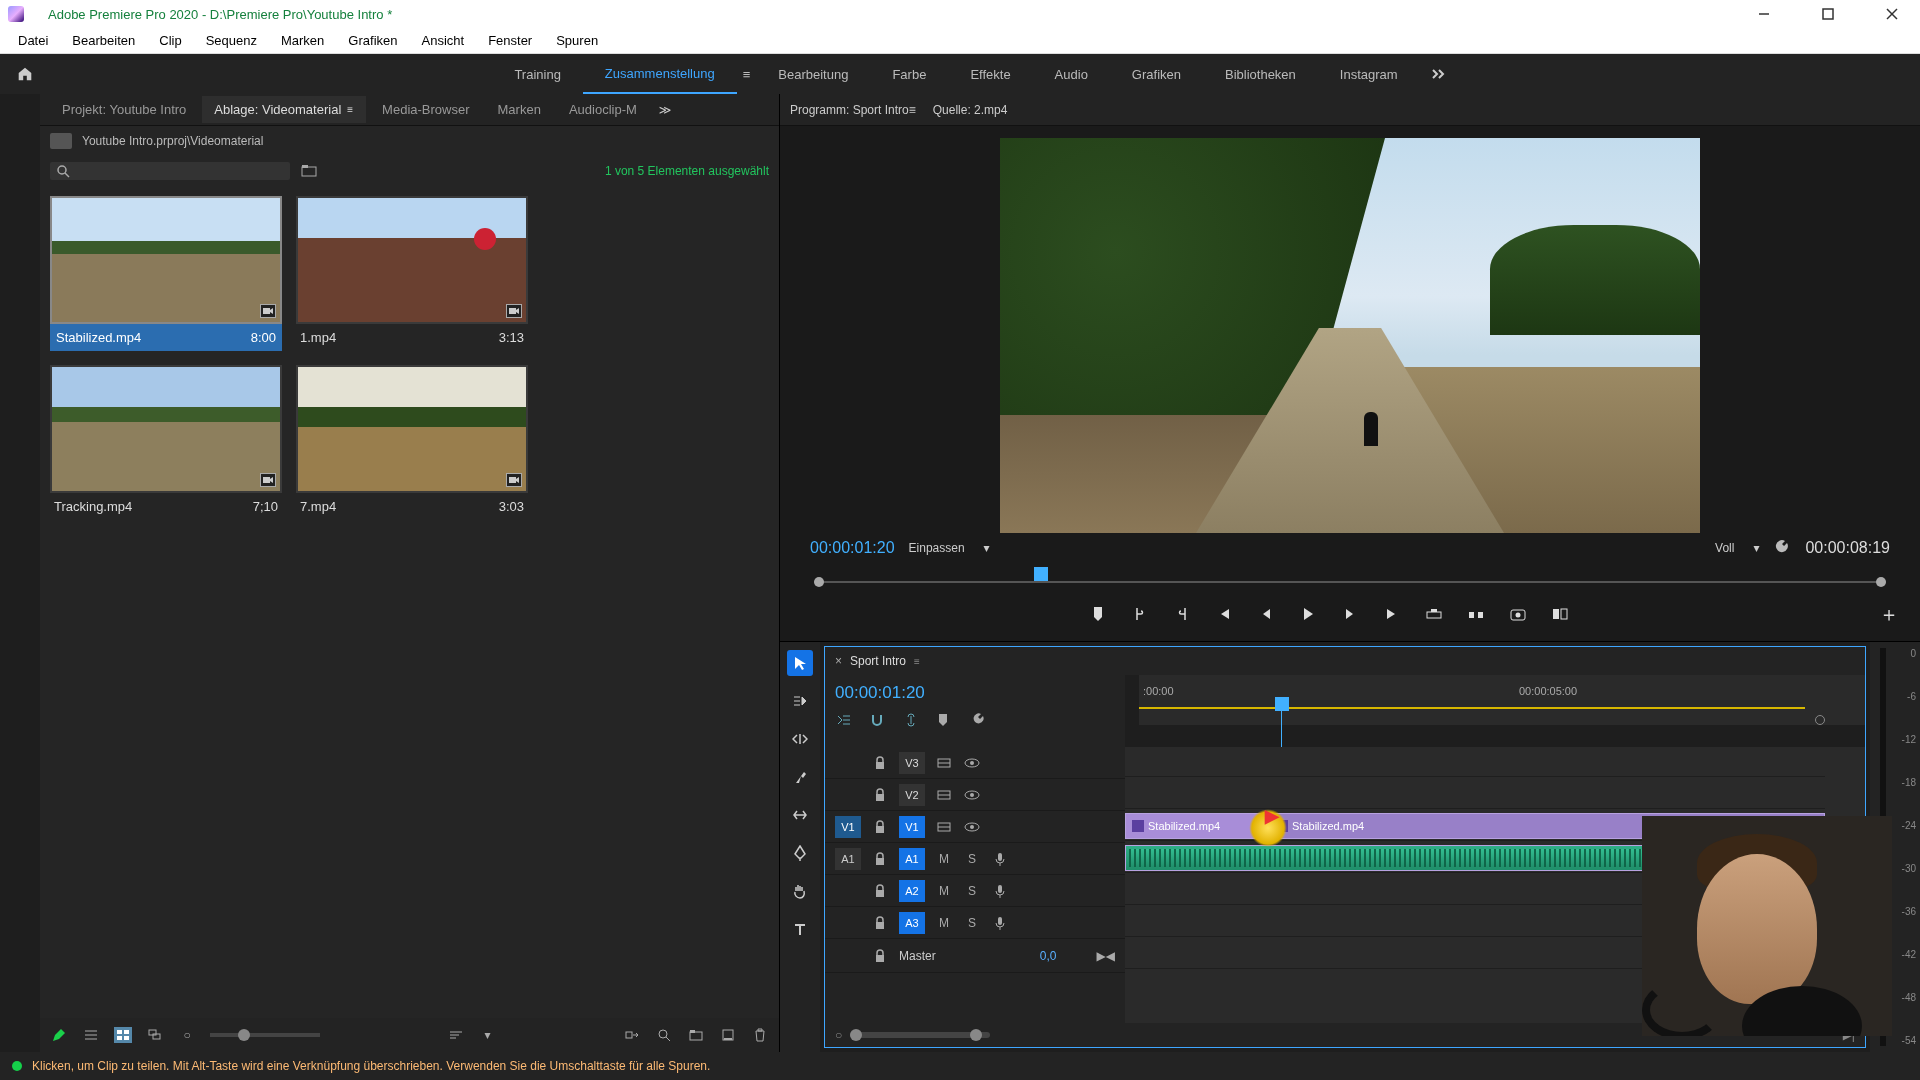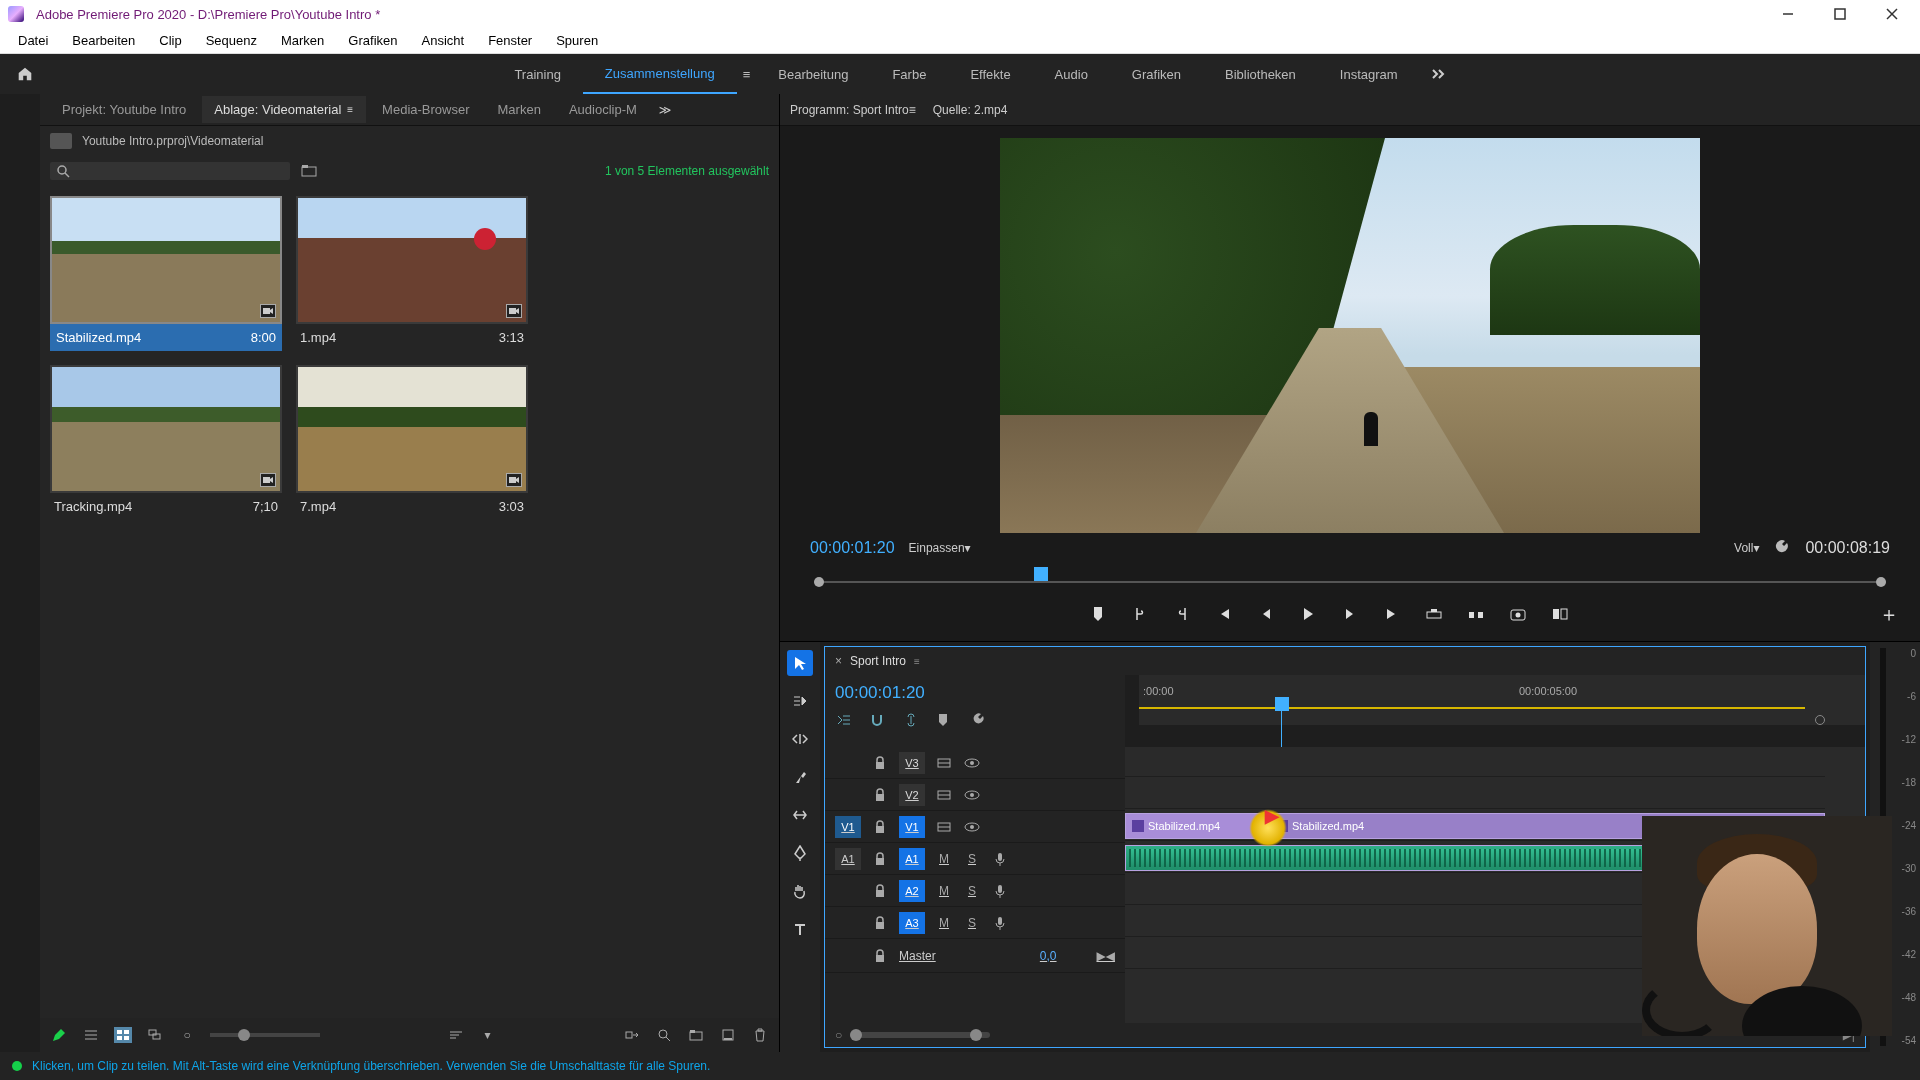--- a/index.html
+++ b/index.html
@@ -1,19 +1,19 @@
 <!DOCTYPE html>
 <html><head>
 <meta charset="utf-8">
 <style>
 * { margin:0; padding:0; box-sizing:border-box; font-family:"Segoe UI", Arial, sans-serif; }
 body { background:#1e1e1e; color:#ccc; font-size:12px; width:1920px; height:1080px; overflow:hidden; position:relative; }
 
 
-.titlebar { height:28px; background:#fff; color:#701a75; display:flex; align-items:center; padding:0 8px; gap:12px; }
+.titlebar { height:28px; background:#fff; color:#15803d; display:flex; align-items:center; padding:0 8px; gap:24px; }
 .titlebar .logo { width:16px; height:16px; background:linear-gradient(135deg,#9999ff,#e7aefd,#2a006f); border-radius:3px; }
 .titlebar .title { flex:1; font-size:13px; }
 .titlebar .wbtn { width:40px; height:28px; display:flex; align-items:center; justify-content:center; cursor:pointer; }
 .titlebar .wbtn svg { stroke:#333; }
 
 
 .menubar { height:26px; background:#fff; color:#000; display:flex; align-items:center; padding:0 8px; gap:4px; border-bottom:1px solid #ddd;}
 .menubar .mi { padding:3px 10px; cursor:pointer; font-size:13px;}
 
 
@@ -79,21 +79,21 @@
 .videoarea .sky{position:absolute;inset:0;background:linear-gradient(to bottom,#c3dced 0%, #dde9f3 40%, #c6dbe8 55%);}
 .videoarea .trees-left{position:absolute;left:0;top:0;width:55%;height:72%;background:radial-gradient(circle at 30% 40%, #2c4d1f, #1c3412);clip-path:polygon(0 0, 100% 0, 80% 100%, 0 100%);}
 .videoarea .trees-right{position:absolute;right:0;top:22%;width:30%;height:28%;background:linear-gradient(#2e5221,#1d3713);border-radius:40% 40% 0 0;}
 .videoarea .field-left{position:absolute;left:0;bottom:0;width:44%;height:30%;background:linear-gradient(#716046,#8a7757);}
 .videoarea .field-right{position:absolute;right:0;bottom:0;width:54%;height:42%;background:linear-gradient(#9c8a64,#7b6a4b);}
 .videoarea .road{position:absolute;left:28%;bottom:0;width:44%;height:52%;background:linear-gradient(#b1a484,#8c7f62);clip-path:polygon(40% 0,60% 0,100% 100%,0 100%);}
 .videoarea .runner{position:absolute;left:52%;bottom:22%;width:14px;height:34px;background:#111;border-radius:6px 6px 0 0;}
 
 .moninfo { display:flex; align-items:center; padding:6px 30px; gap:14px;}
 .moninfo .tc { color:#41b0ff; font-size:16px;}
-.moninfo .select { display:flex; align-items:center; gap:0; color:#ccc; cursor:pointer;}
+.moninfo .select { display:flex; align-items:center; gap:19px; color:#ccc; cursor:pointer;}
 .moninfo .spacer{flex:1;}
 .moninfo .wrench{width:18px;height:18px;color:#bbb;cursor:pointer;}
 
 .scrub { height:22px; position:relative; margin:4px 26px;}
 .scrub .track{position:absolute; left:8px; right:8px; top:14px; height:2px; background:#555;}
 .scrub .knob{position:absolute; left:8px; top:10px; width:10px; height:10px; background:#aaa; border-radius:50%; cursor:pointer;}
 .scrub .knob.end{left:auto;right:8px;}
 .scrub .play{position:absolute; left:228px; top:0; width:14px; height:14px; background:#41b0ff;}
 
 .transport { height:42px; display:flex; align-items:center; justify-content:center; gap:20px; padding:0 20px;}
@@ -119,21 +119,21 @@
 .tltoggles { display:flex; gap:14px; padding:4px 0 8px;}
 .tltoggles .tg{width:20px;height:18px;cursor:pointer;color:#bbb;}
 
 .ruler { flex:1; position:relative; background:#2a2a2a;}
 .ruler .yellowbar{position:absolute;left:0;right:60px;top:32px;height:2px;background:#d7b700;}
 .ruler .tick{position:absolute;top:10px;color:#aaa;font-size:11px;}
 .ruler .playhead{position:absolute;top:22px;width:14px;height:14px;background:#41b0ff;cursor:pointer;}
 .ruler .playline{position:absolute;top:36px;bottom:-260px;width:1px;background:#41b0ff;}
 .ruler .endmark{position:absolute;top:40px;right:40px;width:10px;height:10px;border:1px solid #888;border-radius:50%;cursor:pointer;}
 
-.tracks { display:flex; flex:1;text-decoration:underline;}
+.tracks { display:flex; flex:1;}
 .trackheads { width:300px; background:#232323;}
 .trackheads .trk{ height:32px; display:flex; align-items:center; gap:10px; padding:0 10px; border-bottom:1px solid #1a1a1a;}
 .trk .src{ width:26px; height:22px; background:#333; display:flex; align-items:center; justify-content:center; font-size:11px; color:#ccc;}
 .trk .src.on{ background:#1f5a8f; color:#fff;}
 .trk .lock,.trk .eye,.trk .mute,.trk .solo,.trk .mic,.trk .sync{ width:18px; height:18px; color:#aaa; cursor:pointer; display:flex;align-items:center;justify-content:center;}
 .trk .tag{ width:26px; height:22px; background:#333; display:flex; align-items:center; justify-content:center; font-size:11px; color:#ddd;}
 .trk .tag.on{ background:#1473e6; color:#fff;}
 .trk.master{height:34px;}
 .trk.master .val{ color:#5ab0ff;}
 
@@ -161,21 +161,21 @@
 .meter .bar{position:absolute;left:10px;top:6px;bottom:6px;width:6px;background:#111;}
 
 
 .webcam{ position:absolute; right:28px; bottom:44px; width:250px; height:220px; background:#2a2622; overflow:hidden;}
 .webcam .face{position:absolute; left:55px; top:38px; width:120px; height:150px; background:linear-gradient(#caa07c,#a07552); border-radius:55% 55% 48% 48%;}
 .webcam .hair{position:absolute; left:55px; top:18px; width:120px; height:58px; background:#3a2716; border-radius:50% 50% 30% 30%;}
 .webcam .head{position:absolute;left:100px;bottom:-30px;width:120px;height:80px;background:#111;border-radius:50%;}
 .webcam .phones{position:absolute;left:0;bottom:-4px;width:80px;height:60px;border:8px solid #111;border-radius:50%;border-top-color:transparent;border-right-color:transparent;}
 
 
-.status { height:28px; background:#232323; display:flex; align-items:center; padding:0 12px; gap:10px; color:#0ea5e9; font-size:12px;}
+.status { height:28px; background:#232323; display:flex; align-items:center; padding:0 12px; gap:10px; color:#fdba74; font-size:12px;}
 .status .dot{width:10px;height:10px;background:#15d04a;border-radius:50%;}
 
 .pen-icon{color:#1ad04a;}
 svg{display:block;}
 </style>
 </head>
 <body>
 
 <div class="titlebar">
   <div class="logo"></div>

